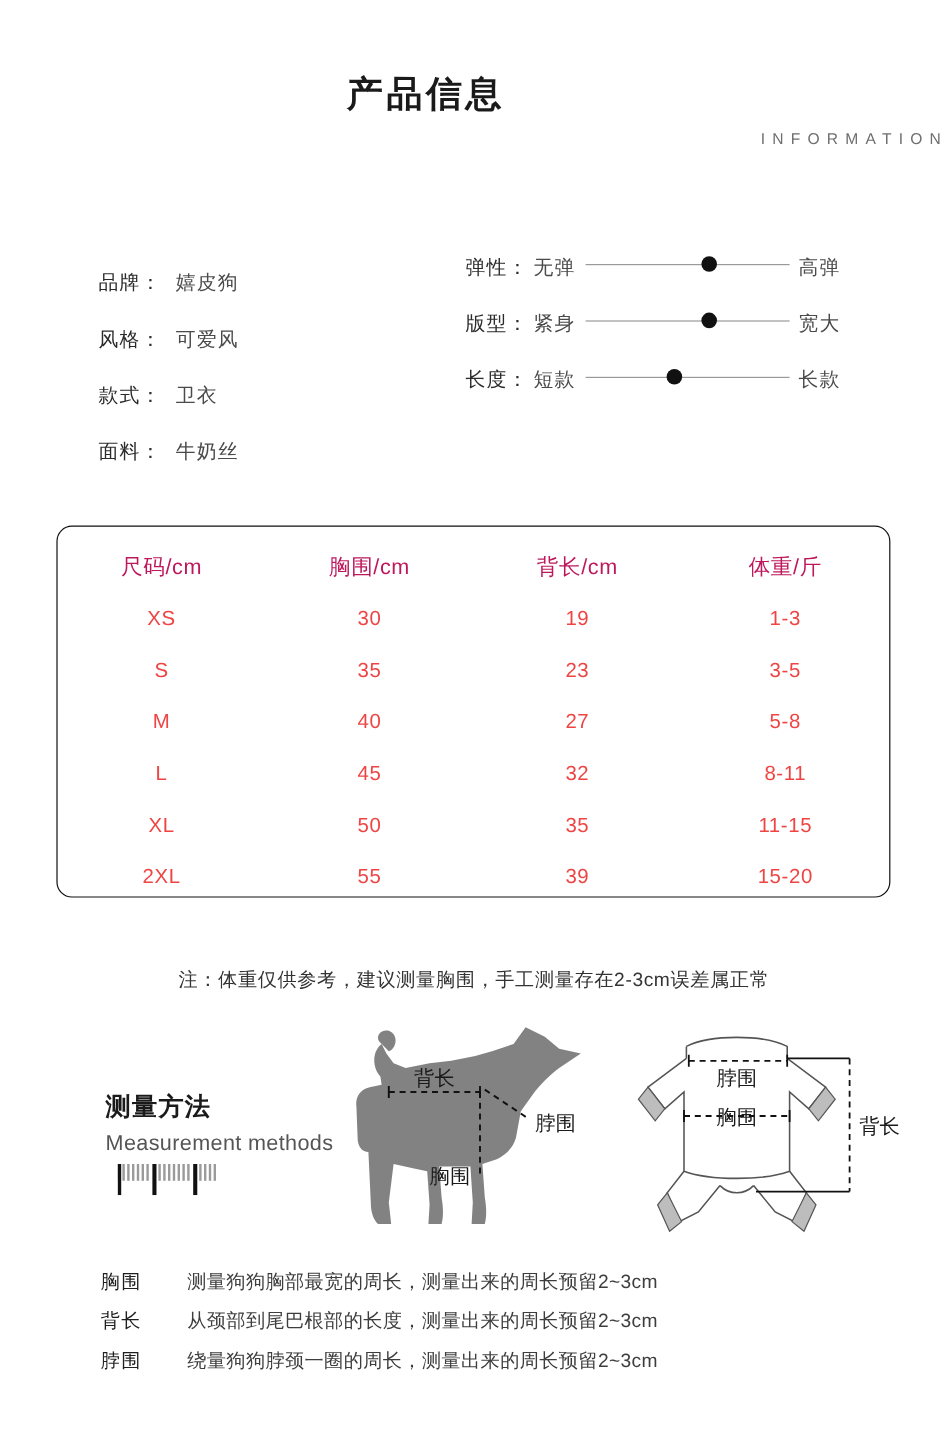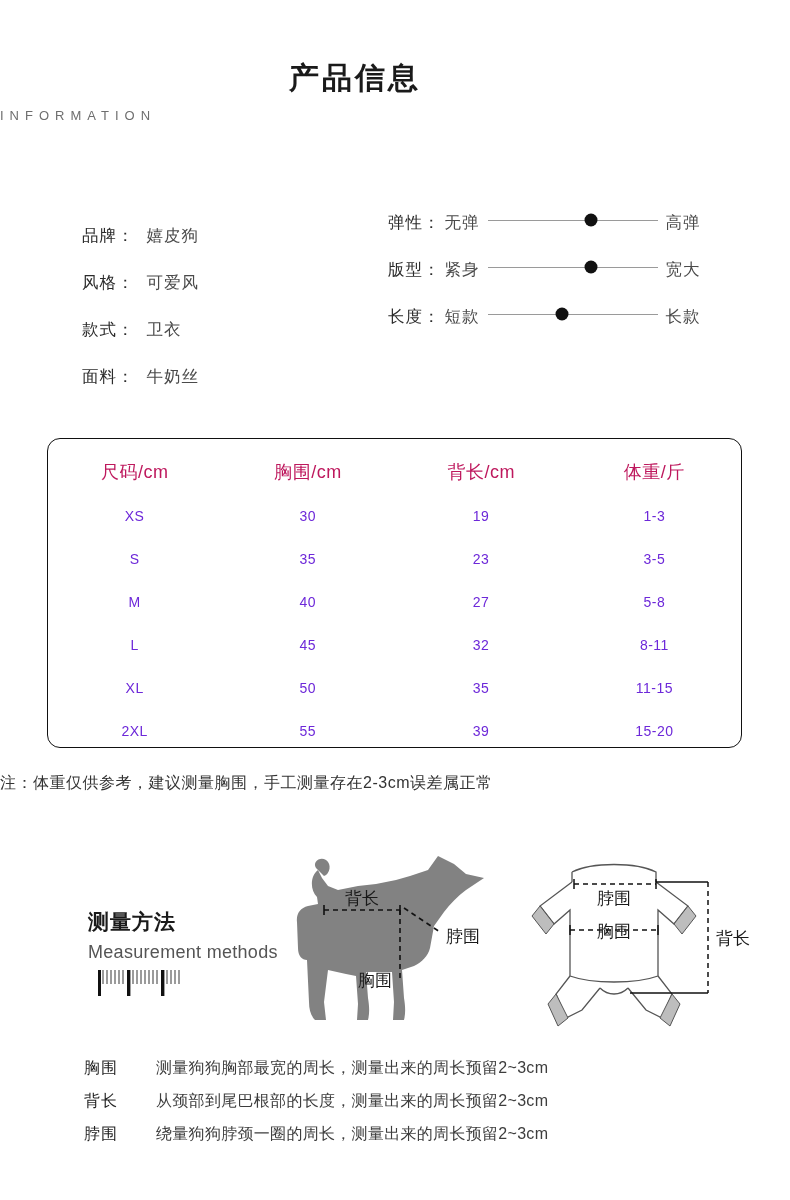--- a/index.html
+++ b/index.html
@@ -26,21 +26,21 @@
     font-size: 30px;
     font-weight: bold;
     letter-spacing: 3px;
     color: #1a1a1a;
   }
   .page-subtitle {
     position: absolute;
     top: 108px;
     left: 0;
     width: 790px;
-    text-align: left;
+    text-align: right;
     font-size: 13px;
     letter-spacing: 6px;
     color: #6e6e6e;
   }
 
   
   .attr-list {
     position: absolute;
     top: 212px;
     left: 82px;
@@ -133,32 +133,33 @@
   }
   .size-table th {
     font-size: 18px;
     font-weight: normal;
     color: #be185d;
     height: 42px;
     padding-top: 12px;
     letter-spacing: 0.5px;
   }
   .size-table td {
-    font-size: 14px;
-    color: #6d28d9;
+    font-size: 17px;
+    color: #ef4444;
     height: 41px;
     text-align: center;
     letter-spacing: 0.5px;
   }
 
   .table-note {
     position: absolute;
-    top: 773px;
+    top: 807px;
     left: 0;
     width: 790px;
+    text-align: center;
     font-size: 16px;
     color: #333333;
     letter-spacing: 0.5px;
   }
 
   
   .measure-heading {
     position: absolute;
     top: 908px;
     left: 88px;

